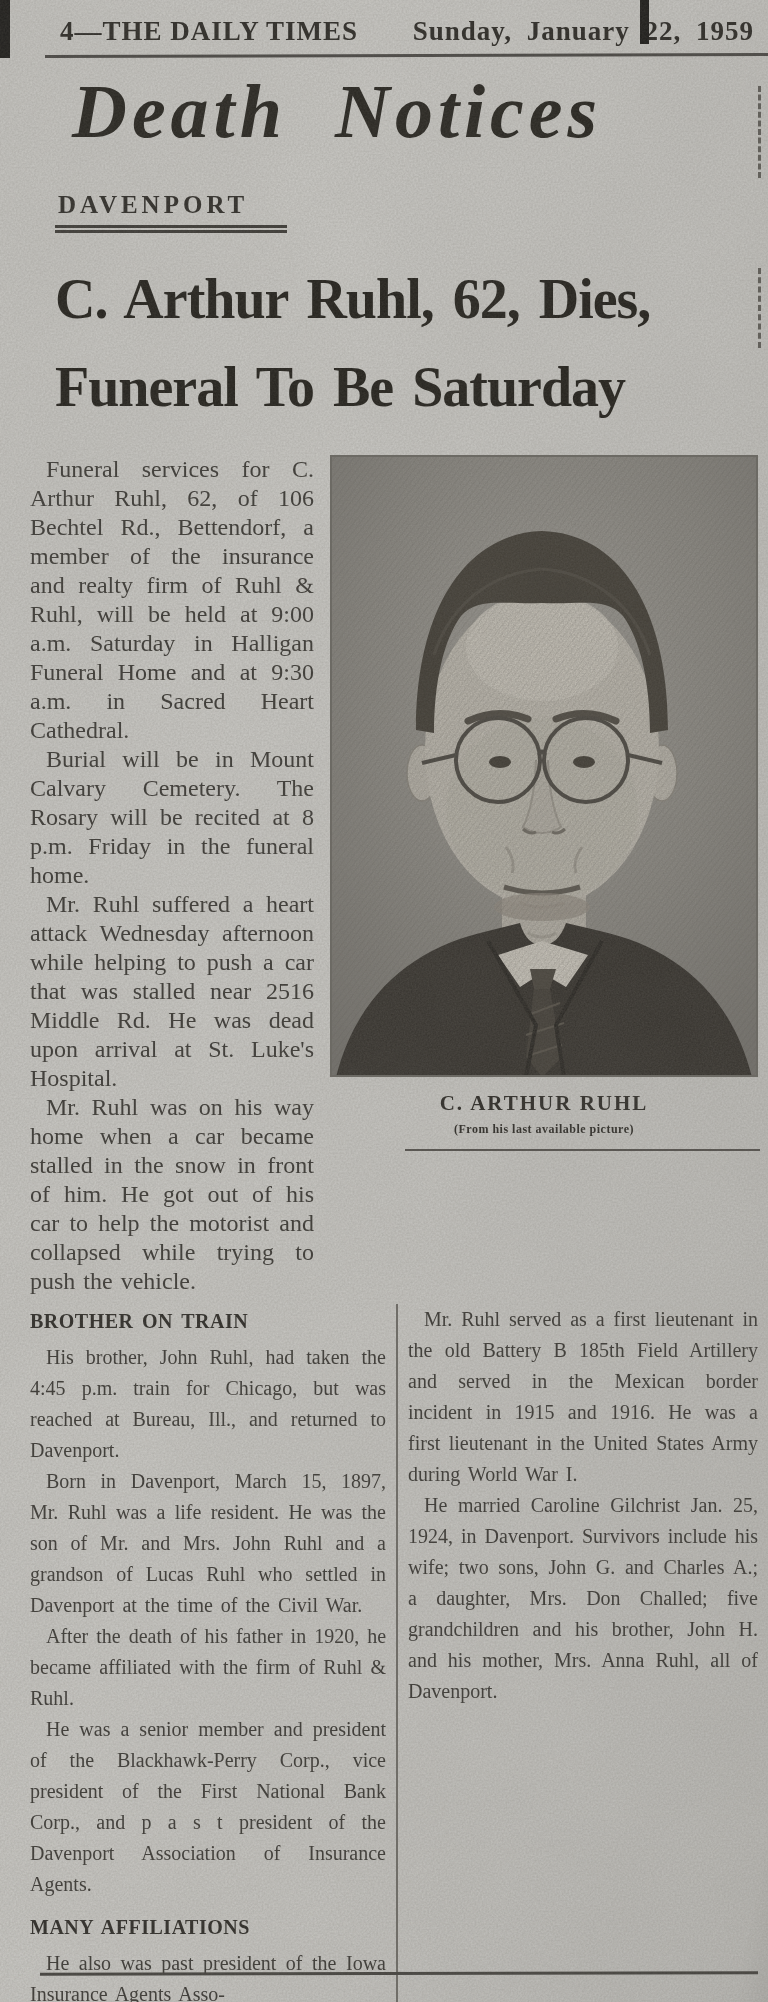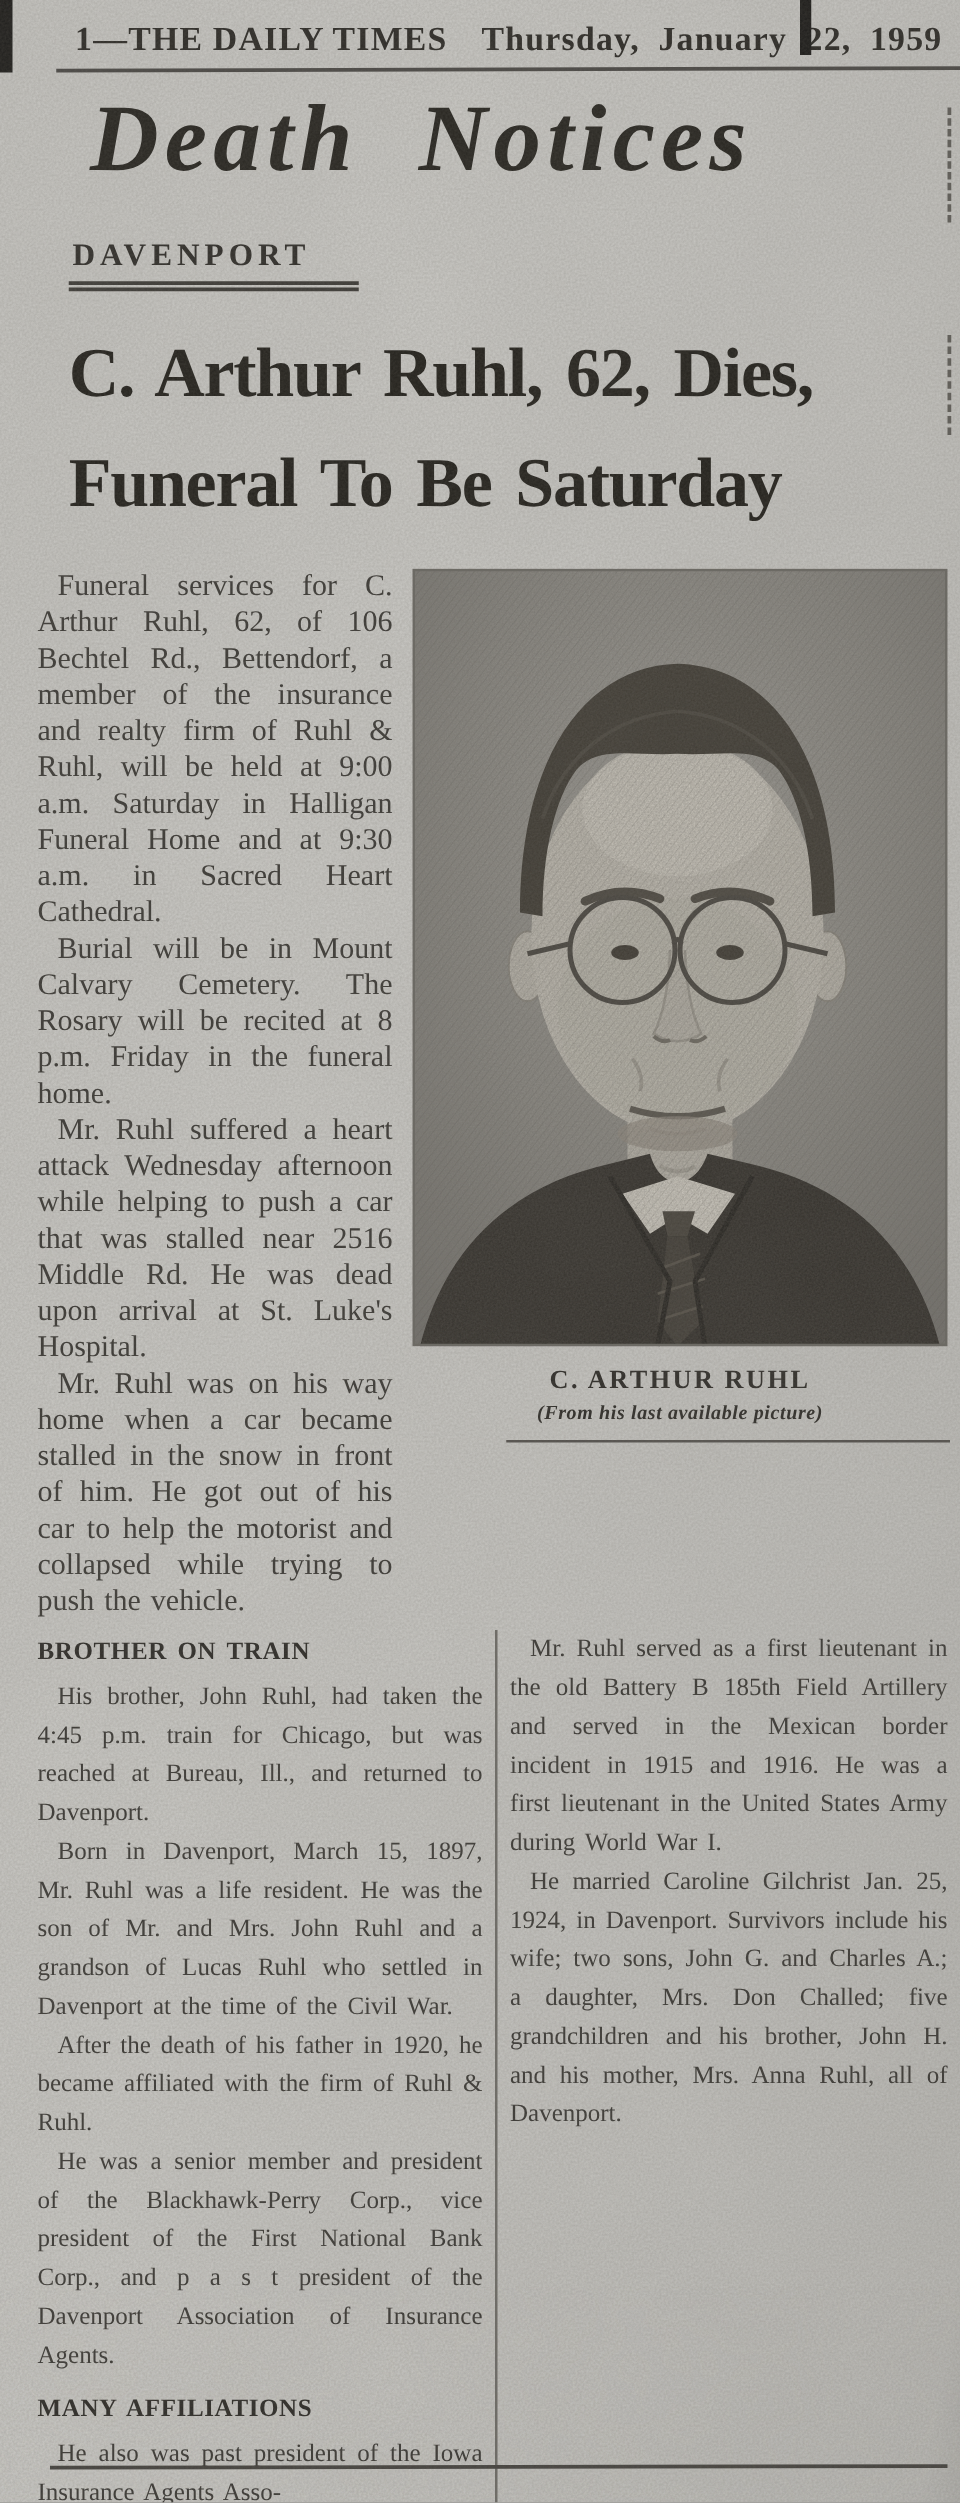--- a/index.html
+++ b/index.html
@@ -31,21 +31,21 @@
   .headline{margin:22px 0 0 55px;font-size:56px;line-height:88px;font-weight:bold;
     letter-spacing:-1px;word-spacing:6px;color:#211f1a;}
 
   .top-section{display:flex;margin:24px 0 0 30px;}
   .col-narrow{width:284px;font-size:24px;line-height:29px;text-align:justify;word-spacing:2px;color:#3b3935;}
   p{margin:0;text-indent:16px;}
   .figure{width:430px;margin:0 0 0 16px;}
   .portrait{display:block;width:428px;height:622px;}
   .figcap{width:428px;text-align:center;font-weight:bold;color:#2e2c28;}
   .cap-name{padding-top:14px;font-size:21px;letter-spacing:2px;}
-  .cap-note{padding-top:6px;font-size:16px;letter-spacing:0.5px;font-style:italic;}
+  .cap-note{padding-top:6px;font-size:12px;letter-spacing:0.5px;}
   .caption-rule{margin:12px 0 0 75px;width:355px;height:2px;background:#55524e;}
 
   .bottom-section{display:flex;margin:8px 0 0 30px;}
   .col-left-wide{width:356px;padding-right:10px;font-size:20px;line-height:31px;
     text-align:justify;word-spacing:3px;color:#3b3935;}
   .col-divider{width:2px;background:#6f6d68;}
   .col-right{width:350px;padding-left:10px;font-size:20px;line-height:31px;
     text-align:justify;word-spacing:3px;color:#3b3935;}
   .subhead{font-size:20px;font-weight:bold;letter-spacing:0.5px;color:#2c2a26;margin:12px 0 5px 0;}
   .subhead.first{margin-top:2px;}
@@ -57,22 +57,22 @@
 <body>
 
 <div class="page">
 
   <div class="artifact a1"></div>
   <div class="artifact a2"></div>
   <div class="edge-dash d1"></div>
   <div class="edge-dash d2"></div>
 
   <div class="masthead">
-    <span>1—THE DAILY TIMES</span>
-    <span class="date">Thursday, January 22, 1959</span>
+    <span>4—THE DAILY TIMES</span>
+    <span class="date">Sunday, January 22, 1959</span>
   </div>
   <div class="masthead-rule"></div>
 
   <div class="section-title">Death Notices</div>
 
   <div class="dateline">DAVENPORT</div>
   <div class="dateline-underline"></div>
 
   <div class="headline">
     <span>C. Arthur Ruhl, 62, Dies,</span><br>

